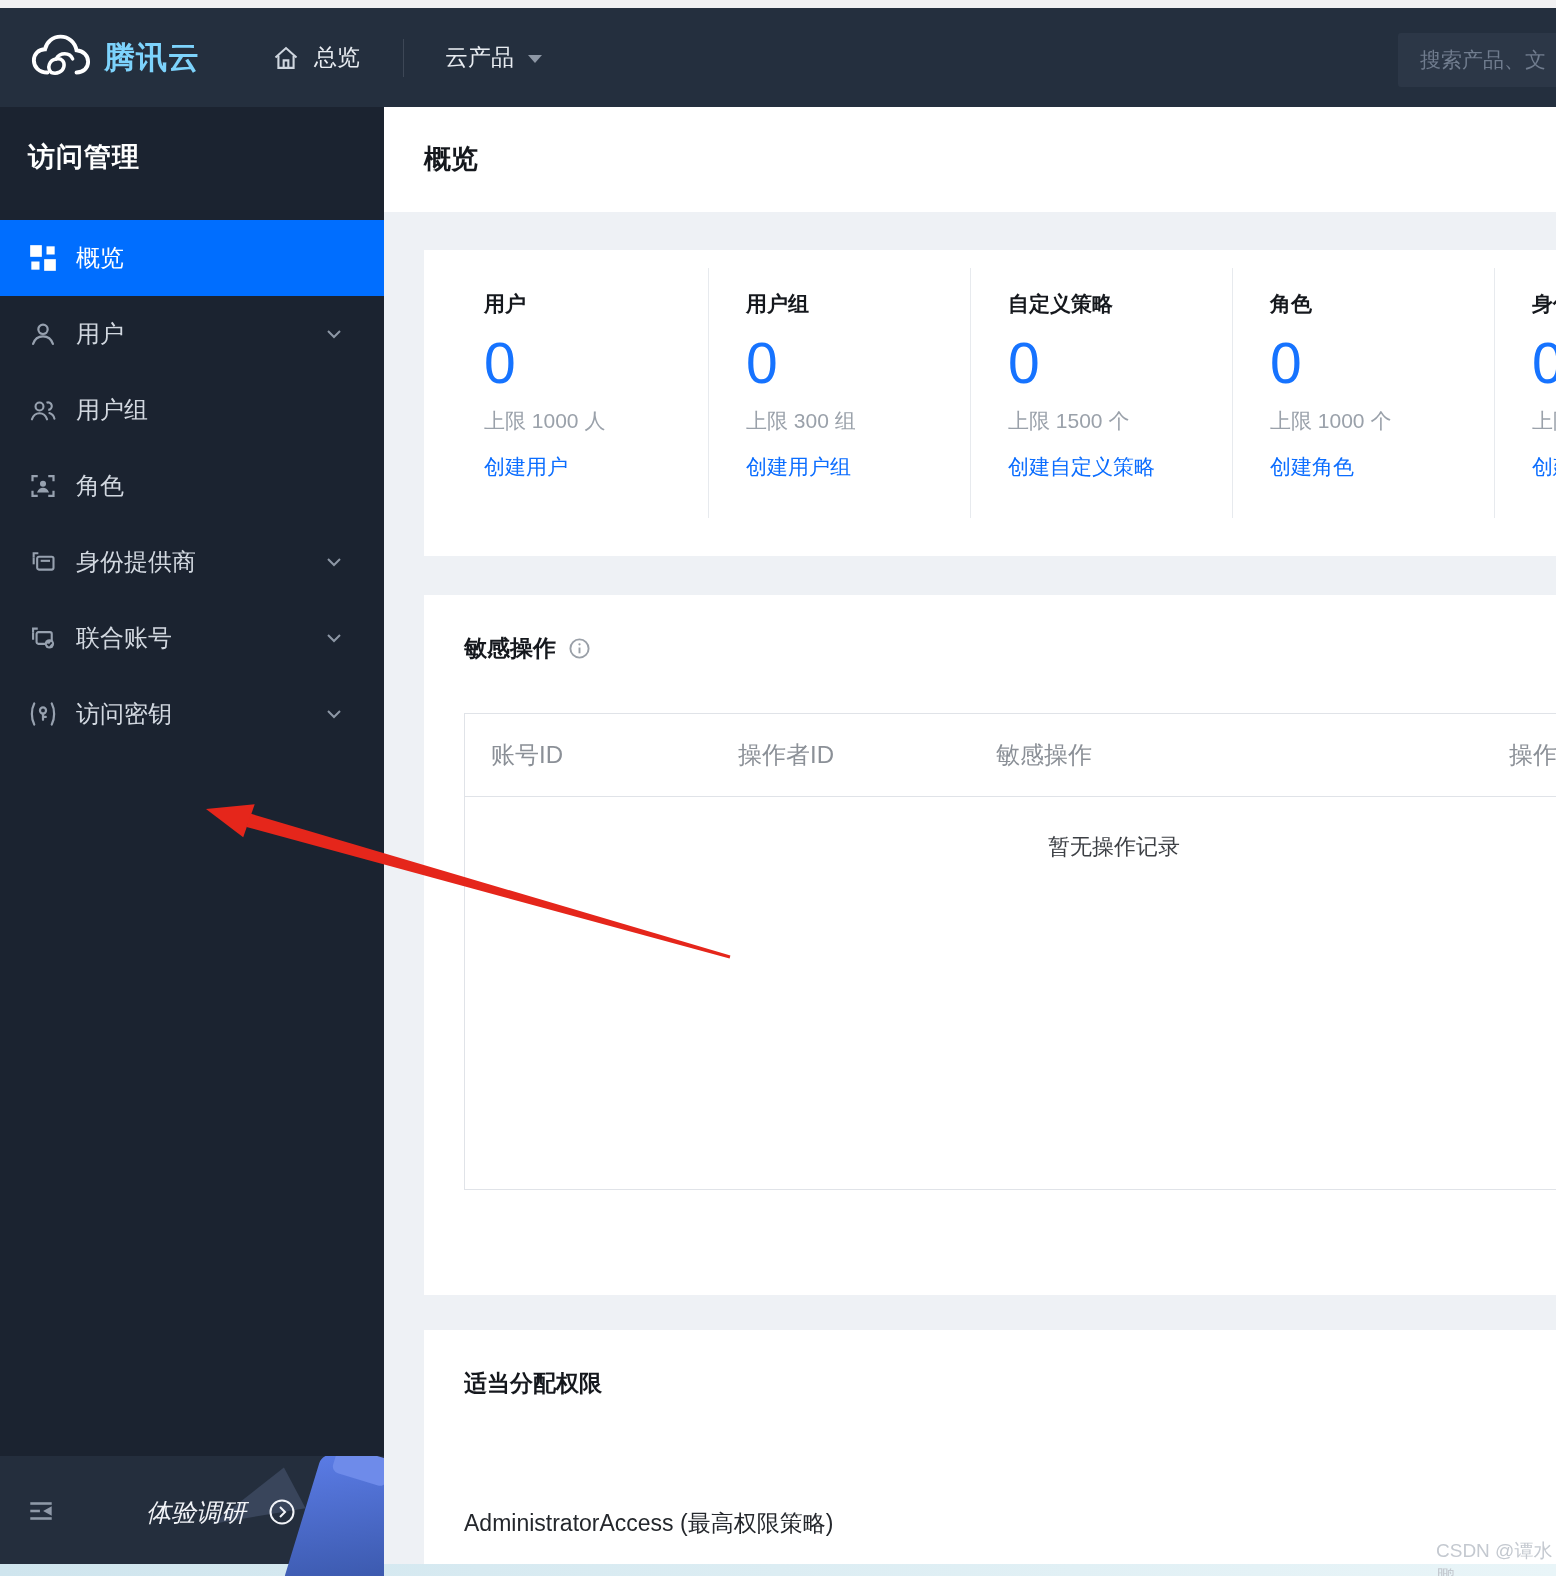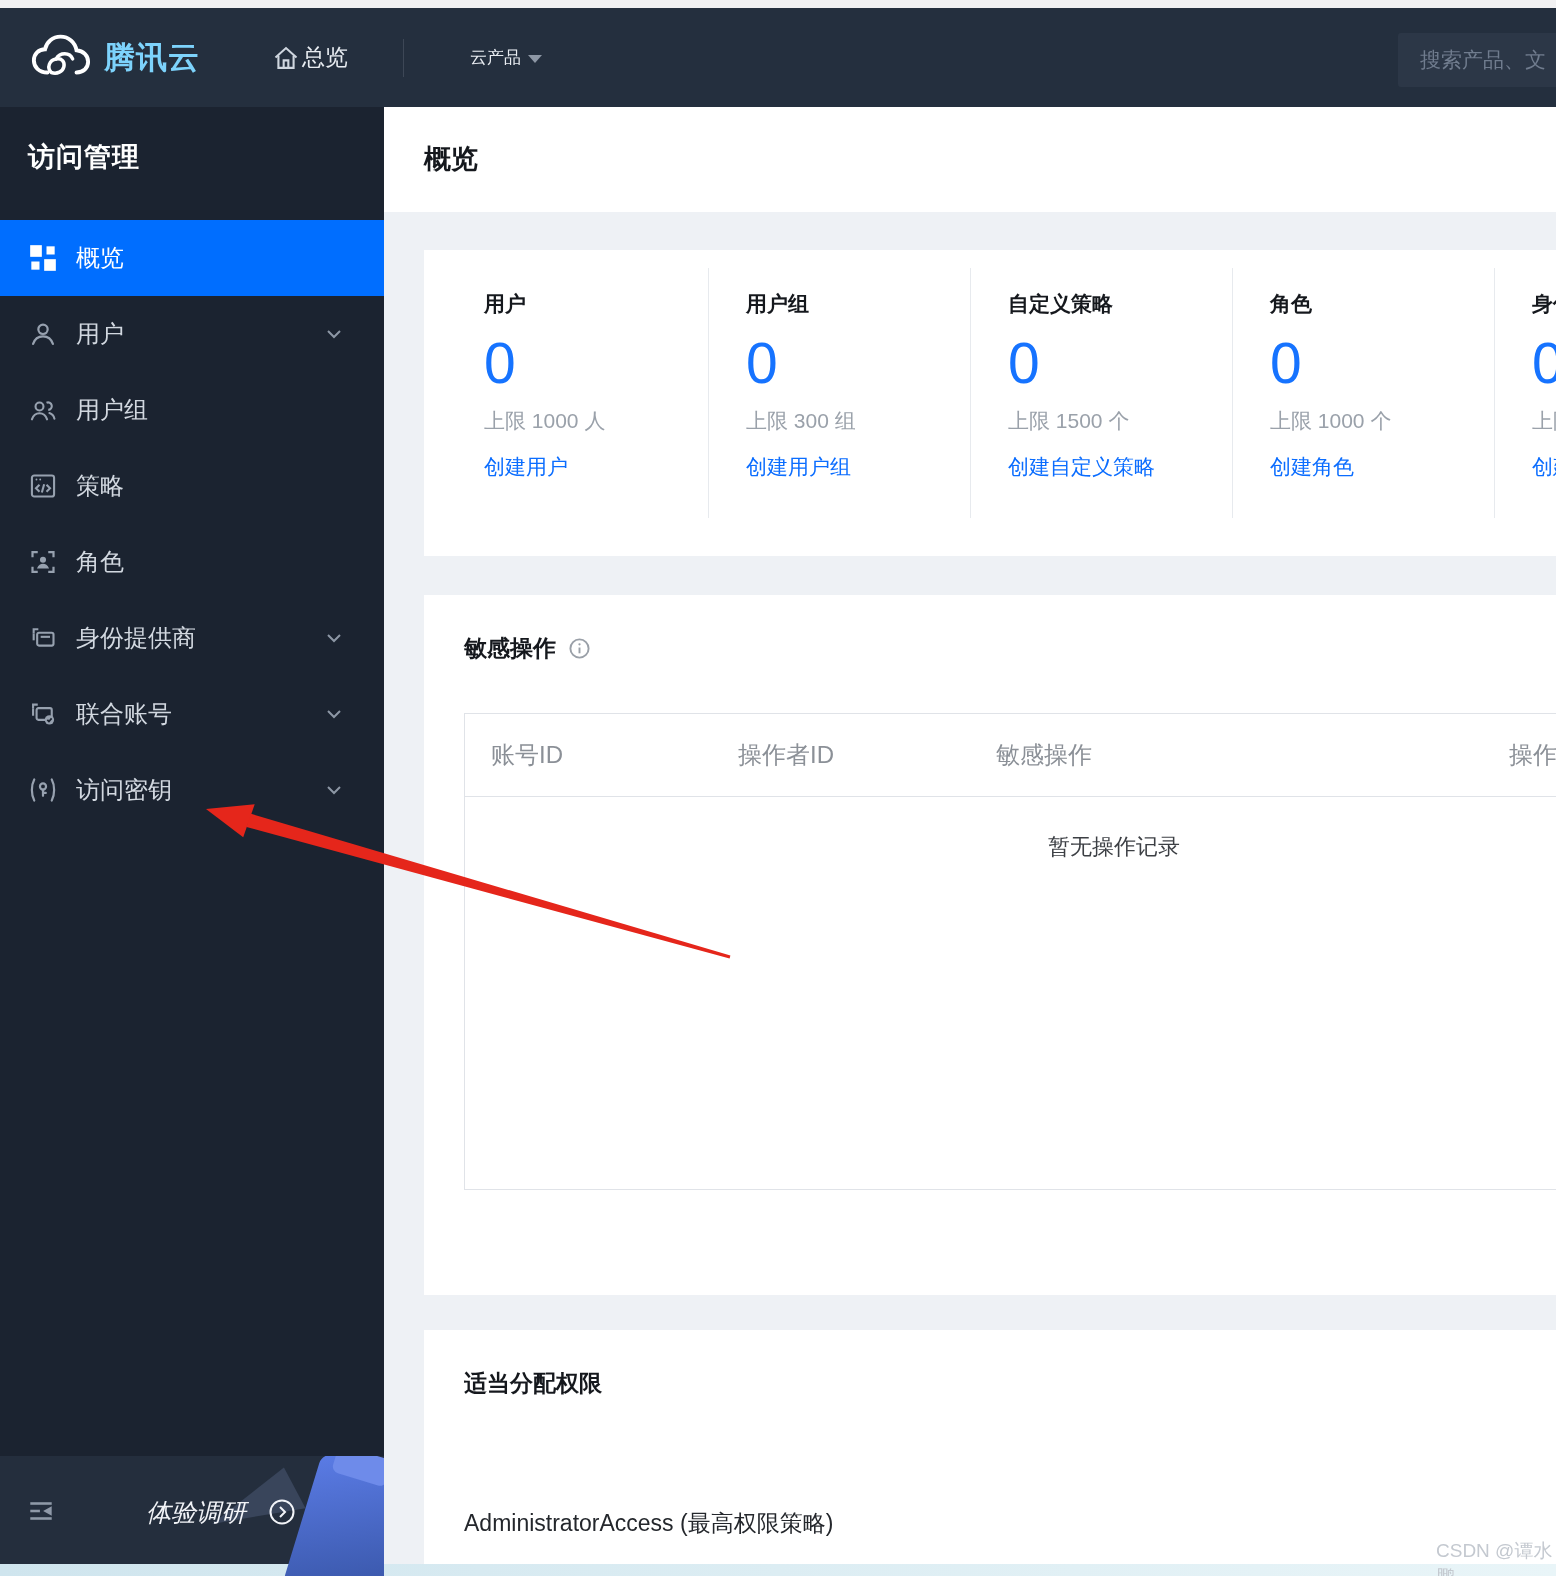--- a/index.html
+++ b/index.html
@@ -10,23 +10,23 @@
     -webkit-font-smoothing:antialiased;
   }
   .abs{position:absolute;}
   
   .top-strip{left:0;top:0;width:1556px;height:8px;background:#f1f1f2;}
   
   .navbar{left:0;top:8px;width:1556px;height:99px;background:#242f3e;}
   .nav-logo{left:30px;top:24px;width:62px;height:50px;}
   .nav-brand{left:104px;top:0;height:87px;line-height:99px;color:#7dd3fc;font-size:31px;font-weight:600;letter-spacing:1px;}
   .nav-home-icon{left:272px;top:36px;width:28px;height:28px;}
-  .nav-overview{left:302px;top:0;height:99px;line-height:99px;color:#e8ecf1;font-size:23px;}
+  .nav-overview{left:314px;top:0;height:99px;line-height:99px;color:#e8ecf1;font-size:23px;}
   .nav-divider{left:403px;top:31px;width:1px;height:38px;background:#3d4756;}
-  .nav-products{left:445px;top:0;height:99px;line-height:99px;color:#e8ecf1;font-size:17px;margin-left:25px;}
+  .nav-products{left:445px;top:0;height:99px;line-height:99px;color:#e8ecf1;font-size:23px;}
   .nav-caret{left:527px;top:46px;width:16px;height:10px;}
   .nav-search{left:1398px;top:25px;width:190px;height:54px;background:#2c3747;border:0;border-radius:3px;
     color:#aeb6c2;font-size:21px;padding:0 0 0 22px;outline:none;box-sizing:border-box;
     font-family:"Liberation Sans","DejaVu Sans",sans-serif;}
   .nav-search::placeholder{color:#707c8e;opacity:1;}
   
   .sidebar{left:0;top:107px;width:384px;height:1469px;background:#1b2330;}
   .sb-title{left:28px;top:32px;color:#ffffff;font-size:27px;font-weight:700;letter-spacing:1px;}
   .sb-menu{left:0;top:113px;width:384px;}
   .sb-item{position:relative;width:384px;height:76px;display:flex;align-items:center;cursor:pointer;}
@@ -147,33 +147,20 @@
         <svg viewBox="0 0 24 24" width="28" height="28" fill="none" stroke="#97a1af" stroke-width="1.8">
           <circle cx="9" cy="9" r="3.4"></circle>
             <path d="M2.5 20 C3.8 16.2 6.5 14.8 9 14.8 C11.5 14.8 14.2 16.2 15.5 20" stroke-linecap="round"></path>
           <path d="M15 5.8 a3.2 3.2 0 1 1 1.5 6.1"></path>
             <path d="M17.5 14.6 C19.8 15.3 21.2 17 21.8 19.4" stroke-linecap="round"></path>
         </svg>
       </span>
       <span class="sb-label">用户组</span>
     </div>
 
-    <div class="sb-item">
-      <span class="sb-ico">
-        <svg viewBox="0 0 24 24" width="28" height="28" fill="none" stroke="#97a1af" stroke-width="1.8">
-          <rect x="2.5" y="3" width="19" height="18" rx="2"></rect>
-          <circle cx="6.4" cy="6.4" r="0.8" fill="#97a1af" stroke="none"></circle>
-            <circle cx="9.6" cy="6.4" r="0.8" fill="#97a1af" stroke="none"></circle>
-          <polyline points="9,11 6,14 9,17"></polyline>
-            <polyline points="15,11 18,14 15,17"></polyline>
-            <line x1="13" y1="10.5" x2="11" y2="17.5"></line>
-        </svg>
-      </span>
-      <span class="sb-label">策略</span>
-    </div>
 
     <div class="sb-item">
       <span class="sb-ico">
         <svg viewBox="0 0 24 24" width="28" height="28" fill="none" stroke="#97a1af" stroke-width="1.9">
           <path d="M3 8 V3.5 H7.5"></path>
             <path d="M16.5 3.5 H21 V8"></path>
             <path d="M21 16 V20.5 H16.5"></path>
             <path d="M7.5 20.5 H3 V16"></path>
           <circle cx="12" cy="10" r="2.6" fill="#97a1af" stroke="none"></circle>
           <path d="M6.8 17.5 C8 14.6 10 13.6 12 13.6 C14 13.6 16 14.6 17.2 17.5 Z" fill="#97a1af" stroke="none"></path>

